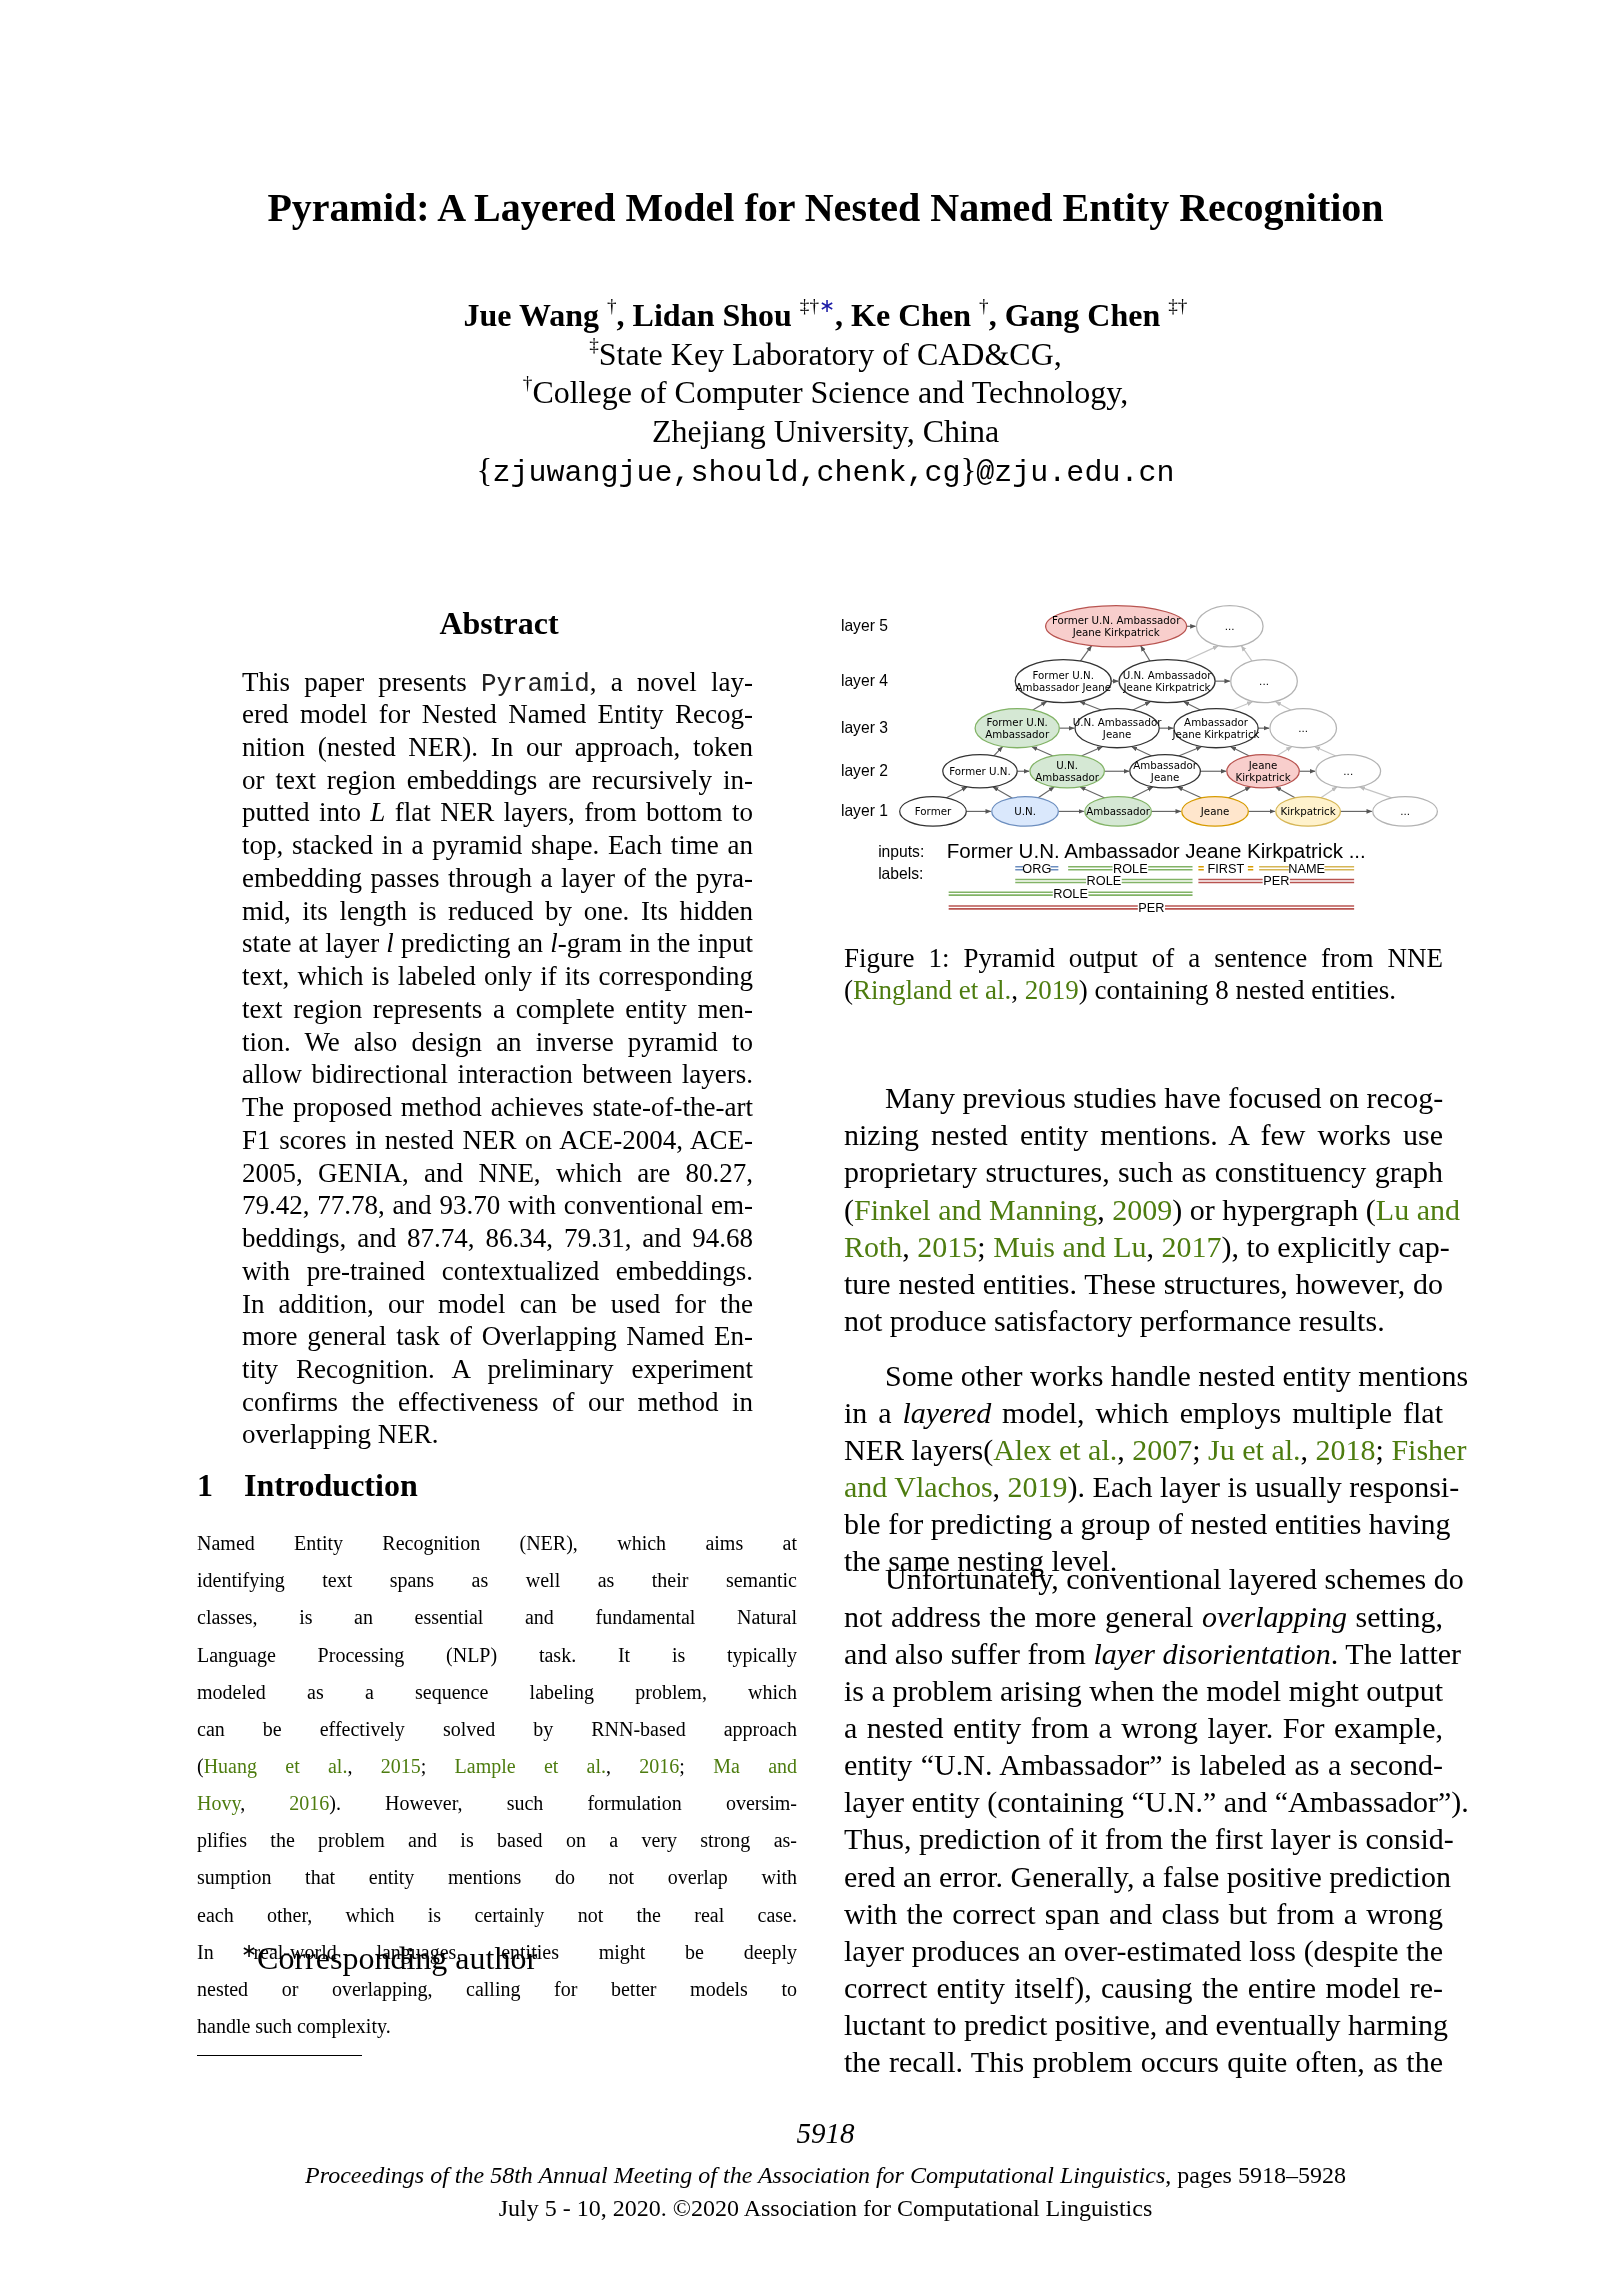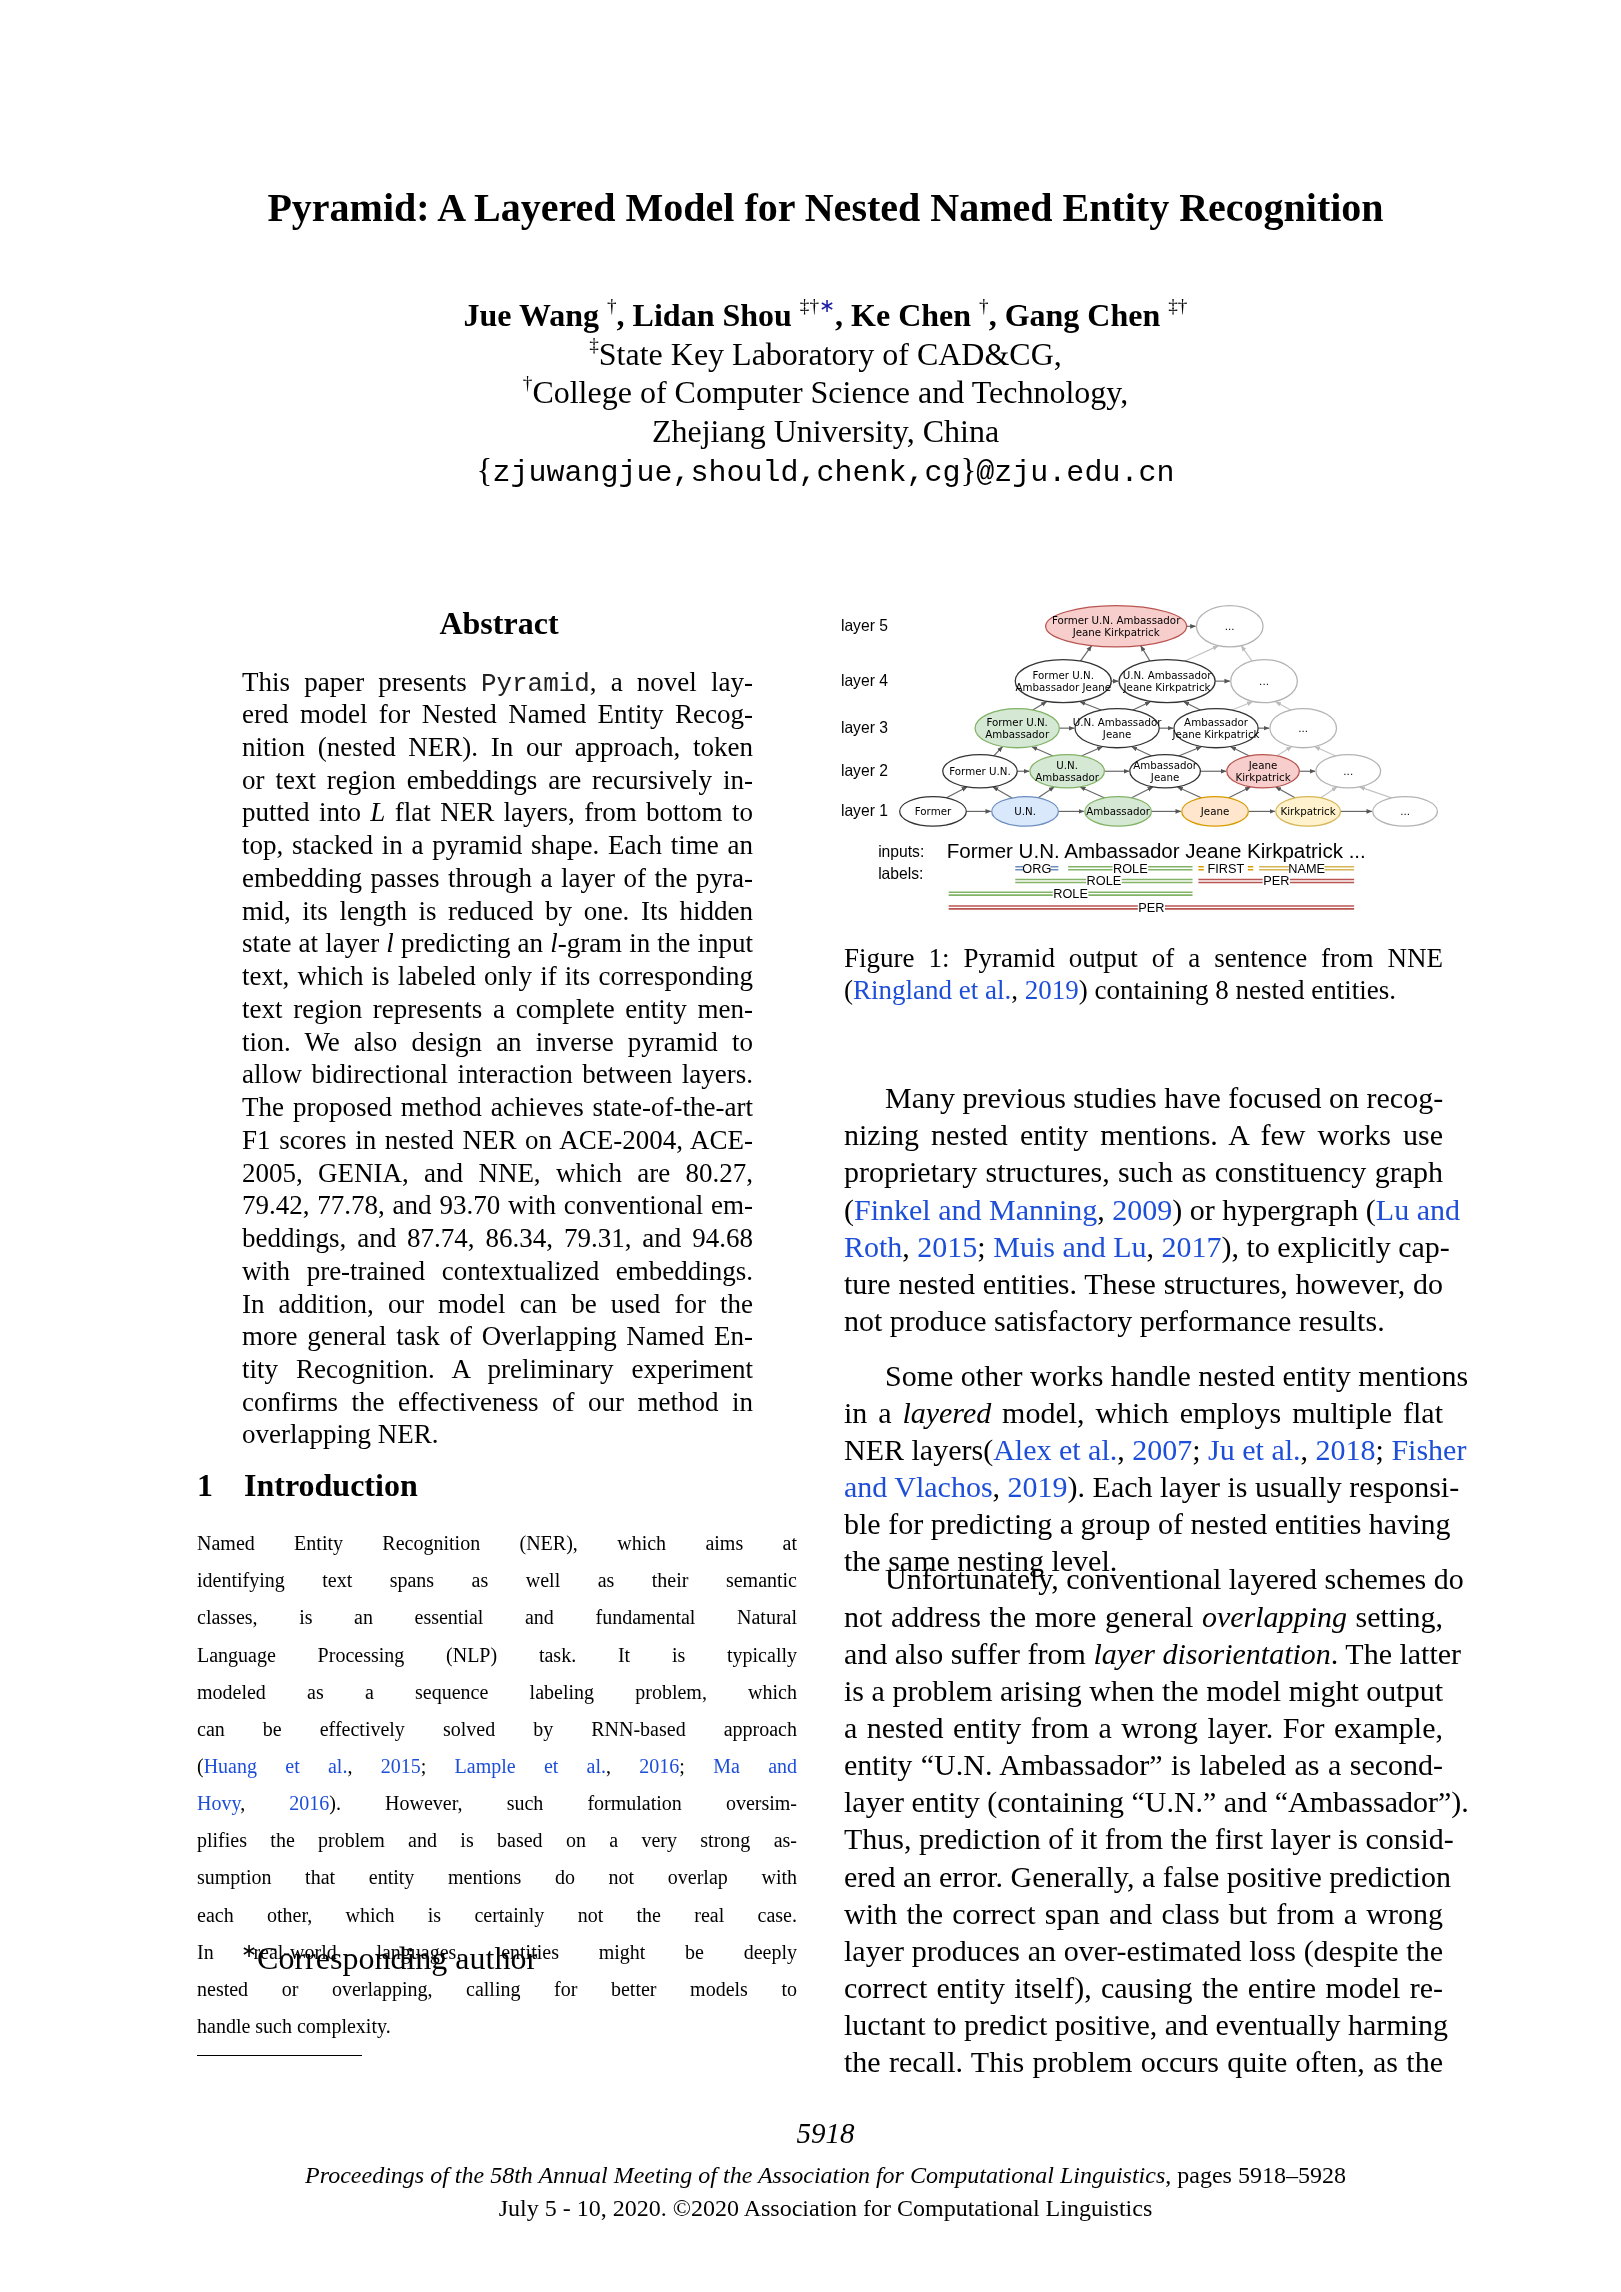--- a/index.html
+++ b/index.html
@@ -15,21 +15,21 @@
   sup { font-size: 0.6em; vertical-align: 0; position: relative; top: -0.75em; font-weight: normal; }
   .bluesup { color: #1a1aa6; }
 
   #abstract-title { top: 605px; left: 242px; width: 514px; text-align: center; font-size: 32px; font-weight: bold; }
   .line { position: absolute; white-space: nowrap; text-align: justify; text-align-last: justify; }
   .line.last { text-align-last: left; }
   .abs-line { left: 242px; width: 511px; font-size: 27px; height: 32px; line-height: 32px; }
   .body-left { left: 197px; width: 600px; font-size: 20px; height: 37px; line-height: 37px; }
   .body-right { left: 844px; width: 599px; font-size: 30px; height: 37px; line-height: 37px; }
   .mono { font-family: "Liberation Mono", monospace; font-size: 0.96em; color: #222; }
-  .link { color: #1d4ed8; margin-top: 25px; }
+  .link { color: #4d7c0f; margin-top: 25px; }
   .it { font-style: italic; }
 
   #intro-heading { top: 1467px; left: 197px; font-size: 32px; font-weight: bold; white-space: nowrap; }
   #intro-heading .num { display: inline-block; width: 47px; }
 
   #fn-rule { top: 2055px; left: 197px; width: 165px; height: 0; border-top: 1.5px solid #000; }
   #fn-text { top: 1940px; left: 241px; font-size: 32px; white-space: nowrap; }
   #fn-text sup { top: -0.6em; }
 
   #page-number { top: 2117px; font-size: 29px; font-style: italic; }

